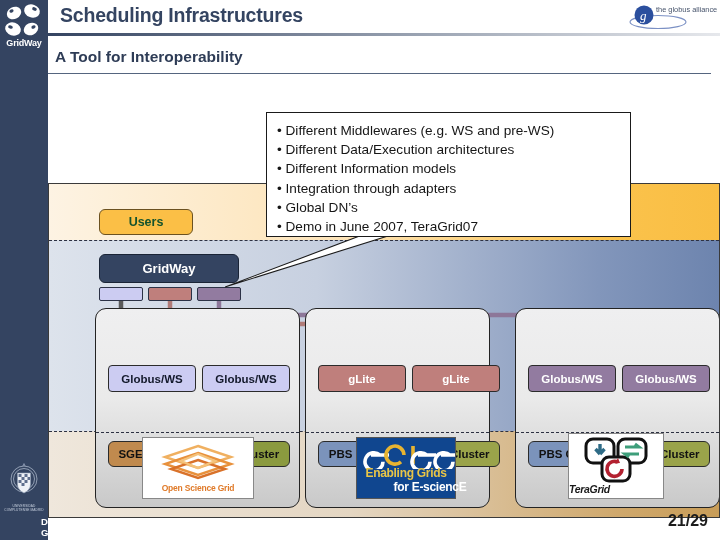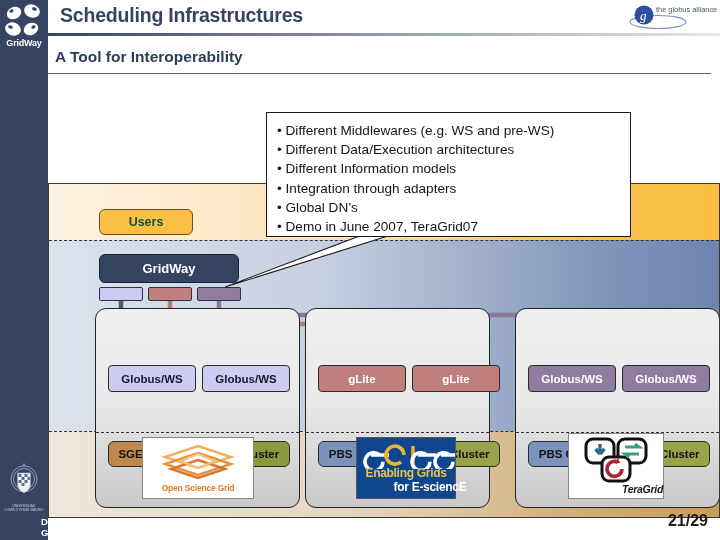--- a/index.html
+++ b/index.html
@@ -155,21 +155,21 @@
   .osg-wrap { left: 46px; width: 112px; height: 62px; background:#ffffff; border:1px solid #888; }
   .egee-wrap { left: 50px; width: 100px; height: 62px; background:#10468f; border:1px solid #555; }
   .tg-wrap   { left: 52px; width: 96px;  height: 66px; background:#ffffff; border:1px solid #888; }
   .osg-text {
     position:absolute; bottom:5px; left:0; width:100%; text-align:center;
     font-size:8.5px; font-weight:bold; color:#e07b2a; letter-spacing:-0.2px;
   }
   .egee-l1 { position:absolute; top:28px; left:0; width:100%; text-align:center; font-size:12px; font-weight:bold; color:#e8c547; letter-spacing:-0.3px; }
   .egee-l2 { position:absolute; top:42px; left:0; width:100%; text-align:center; font-size:12px; font-weight:bold; color:#ffffff; letter-spacing:-0.3px;margin-left:24px; }
   .tg-text {
-    position:absolute; bottom:3px; left:0; width:100%; text-align:right;
+    position:absolute; bottom:3px; left:0; width:100%; text-align:left;
     font-size:10.5px; font-weight:bold; font-style:italic; color:#1a1a1a; letter-spacing:-0.3px;
   }
 
   
   .callout-tail { position: absolute; left: 225px; top: 215px; width: 430px; height: 95px; z-index: 18; }
   .callout {
     position: absolute; left: 266px; top: 112px;
     width: 365px; height: 125px;
     background: #ffffff; border: 1.2px solid #1a1a1a;
     z-index: 20; padding: 8px 0 0 10px;

